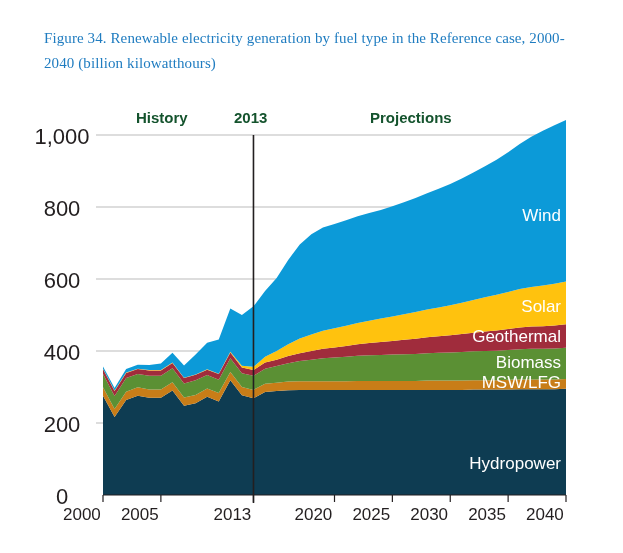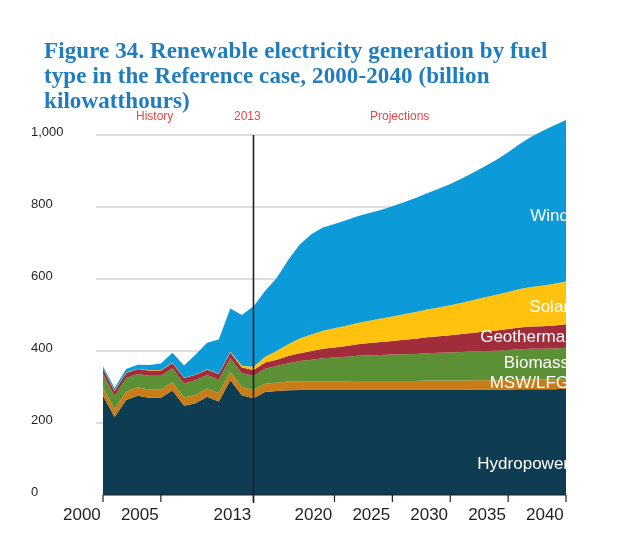--- a/index.html
+++ b/index.html
@@ -4,34 +4,34 @@
 <style>
   html,body{margin:0;padding:0;}
   body{
     width:623px;height:553px;background:#ffffff;
     font-family:"Liberation Sans", sans-serif;
     overflow:hidden;position:relative;
   }
   #figure-title{
     position:absolute;left:44px;top:26px;width:530px;
     font-family:"Liberation Serif", serif;
-    font-weight:bold;font-size:23px;line-height:25px;
-    color:#1F7CC0;letter-spacing:0.1px;margin-top:12px;
+    font-weight:normal;font-size:15px;line-height:25px;
+    color:#1F7CC0;letter-spacing:0.1px;
   }
   #chart-area{position:absolute;left:0;top:0;width:623px;height:553px;}
   .band-label{
     position:absolute;font-size:17px;color:#ffffff;
-    white-space:nowrap;pointer-events:none;margin-left:8px;
+    white-space:nowrap;pointer-events:none;
   }
   .period-label{
-    position:absolute;font-size:12px;color:#ef4444;white-space:nowrap;
+    position:absolute;font-size:15px;color:#14532d;white-space:nowrap;font-weight:bold;
   }
   .ytick{
-    position:absolute;font-size:13px;color:#231F20;
-    text-align:left;white-space:nowrap;
+    position:absolute;font-size:22px;color:#231F20;
+    text-align:center;white-space:nowrap;
   }
   .xtick{
     position:absolute;font-size:17px;color:#231F20;
     text-align:left;white-space:nowrap;
   }
 </style>
 </head>
 <body>
 
 <div id="figure-title">Figure 34. Renewable electricity generation by fuel type in the Reference case, 2000-2040 (billion kilowatthours)</div>

